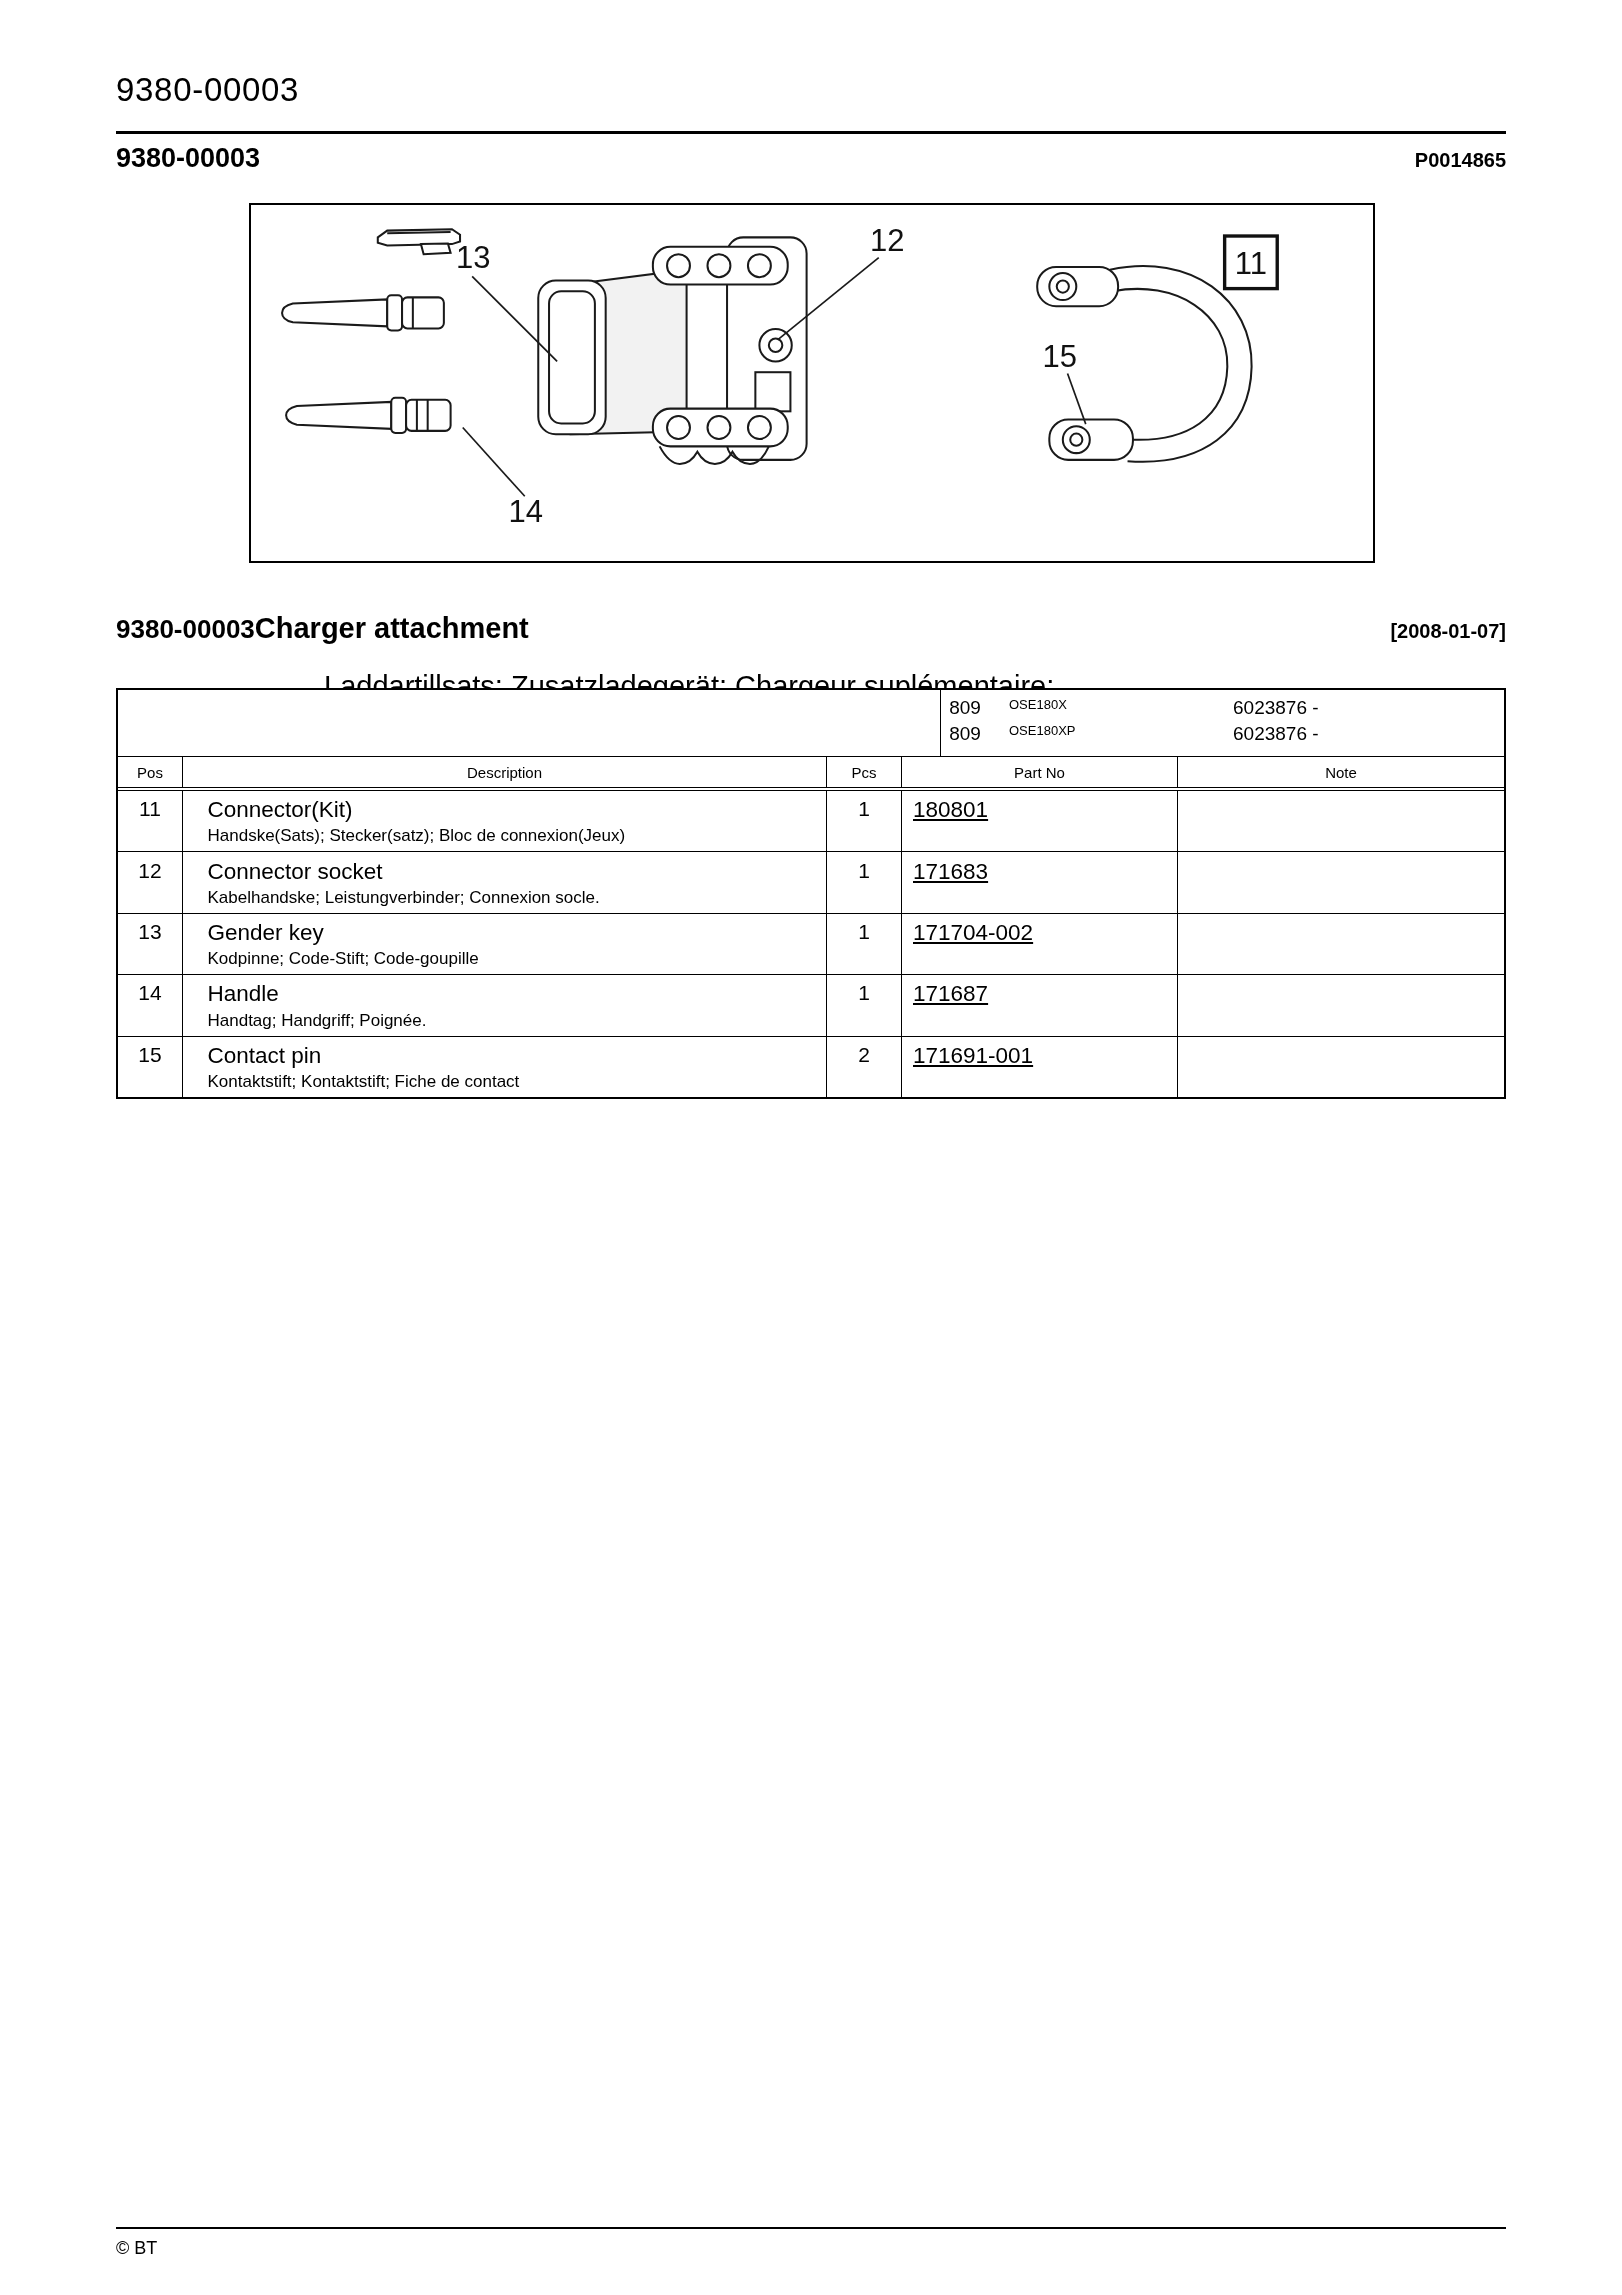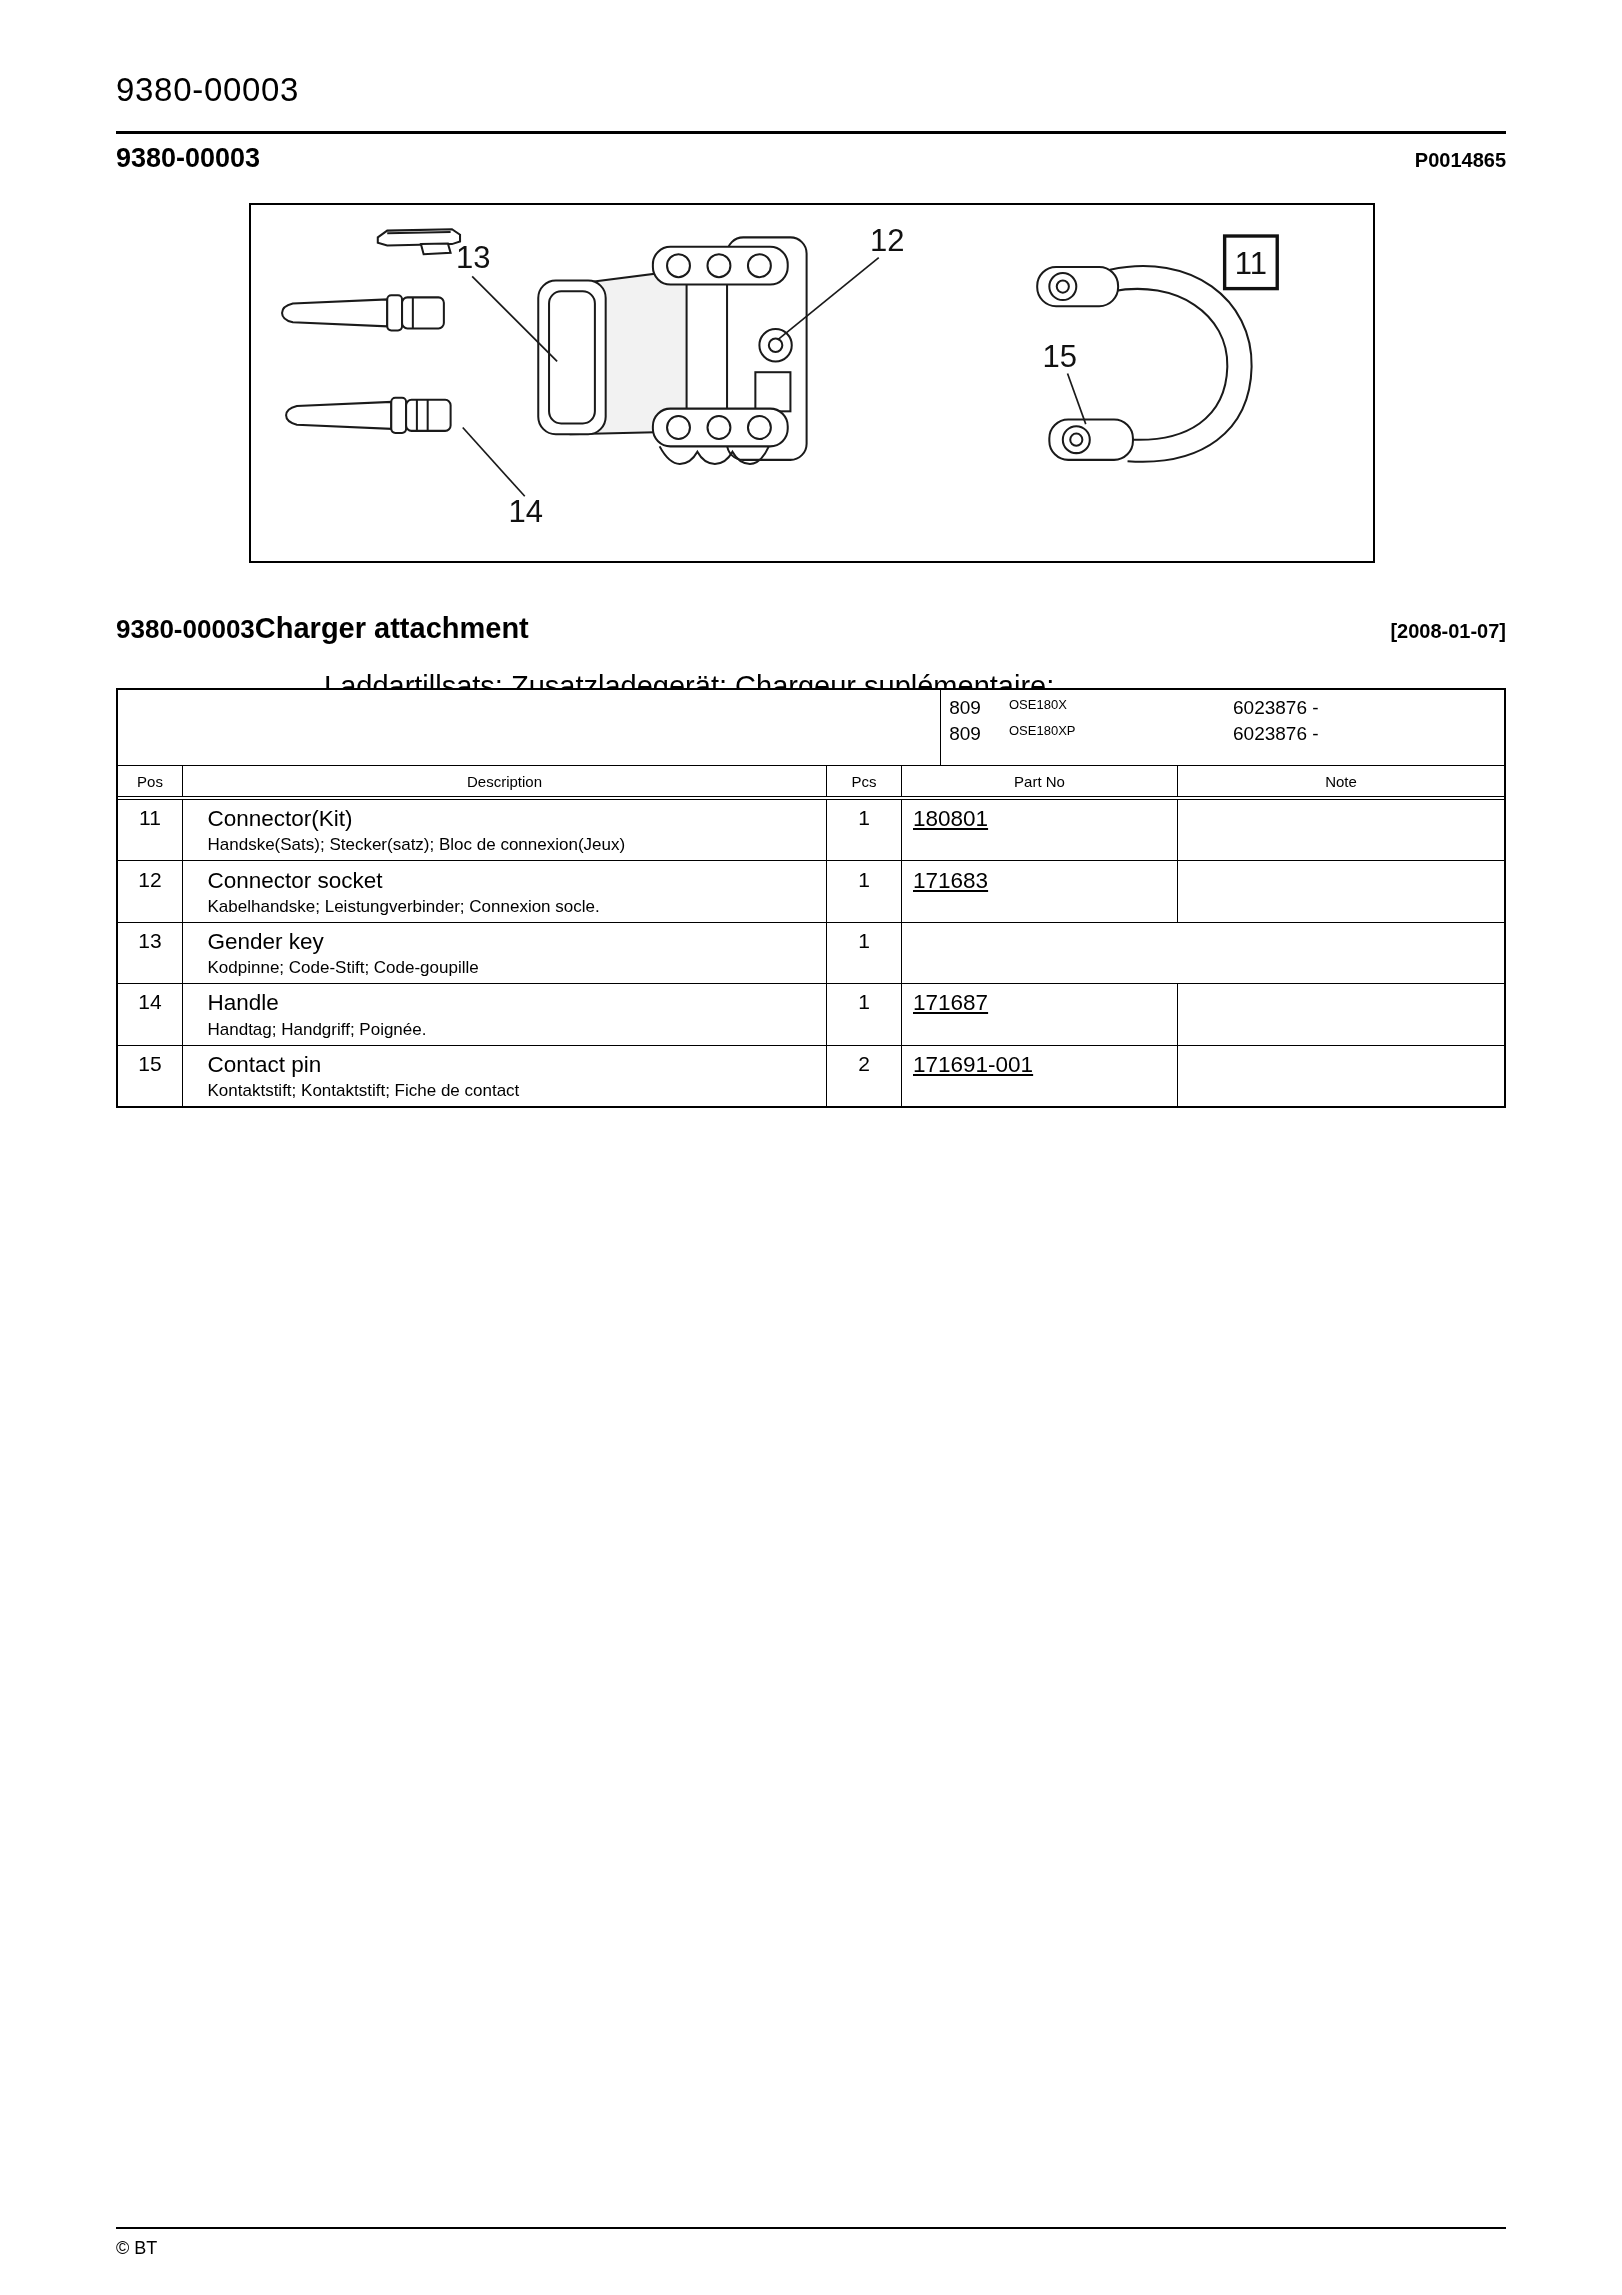--- a/index.html
+++ b/index.html
@@ -27,21 +27,21 @@
 
   
   .section-head { left:116px; top:612px; width:1390px; display:flex; align-items:baseline; }
   .section-number { font-size:26px; font-weight:700; }
   .section-title { font-size:29px; font-weight:700; }
   .section-date { font-size:20px; font-weight:700; margin-left:auto; }
   .section-subtitle { left:324px; top:653px; font-size:29px;margin-top:17px; }
 
   
   .parts-table { left:116px; top:688px; width:1390px; border:2px solid #000; background:#fff; }
-  .pre-header { display:flex; height:76px; border-bottom:1.4px solid #000; }
+  .pre-header { display:flex; height:67px; border-bottom:1.4px solid #000; }
   .ph-left { width:823px; border-right:1.4px solid #000; }
   .ph-right { flex:1; padding-top:6.8px; }
   .model-row { position:relative; height:26px; }
   .m-code { position:absolute; left:8.2px; font-size:19px; }
   .m-name { position:absolute; left:68px; font-size:13px; }
   .m-serial { position:absolute; left:292px; font-size:19px; }
 
   .hrow { display:grid; grid-template-columns:65px 644px 75px 276px 1fr; }
   .thead { height:34px; border-bottom:4.1px double #000; font-size:15px; }
   .thead > div { border-right:1.4px solid #000; display:flex; align-items:center; justify-content:center; }
@@ -201,20 +201,21 @@
       <div class="c-note"></div>
     </div>
 
     <div class="hrow data-row">
       <div class="c-pos">13</div>
       <div class="c-desc">
         <div class="main">Gender key</div>
         <div class="sub">Kodpinne; Code-Stift; Code-goupille</div>
       </div>
       <div class="c-pcs">1</div>
+      <div class="c-part">171704-002</div>
       <div class="c-note"></div>
     </div>
 
     <div class="hrow data-row">
       <div class="c-pos">14</div>
       <div class="c-desc">
         <div class="main">Handle</div>
         <div class="sub">Handtag; Handgriff; Poignée.</div>
       </div>
       <div class="c-pcs">1</div>

